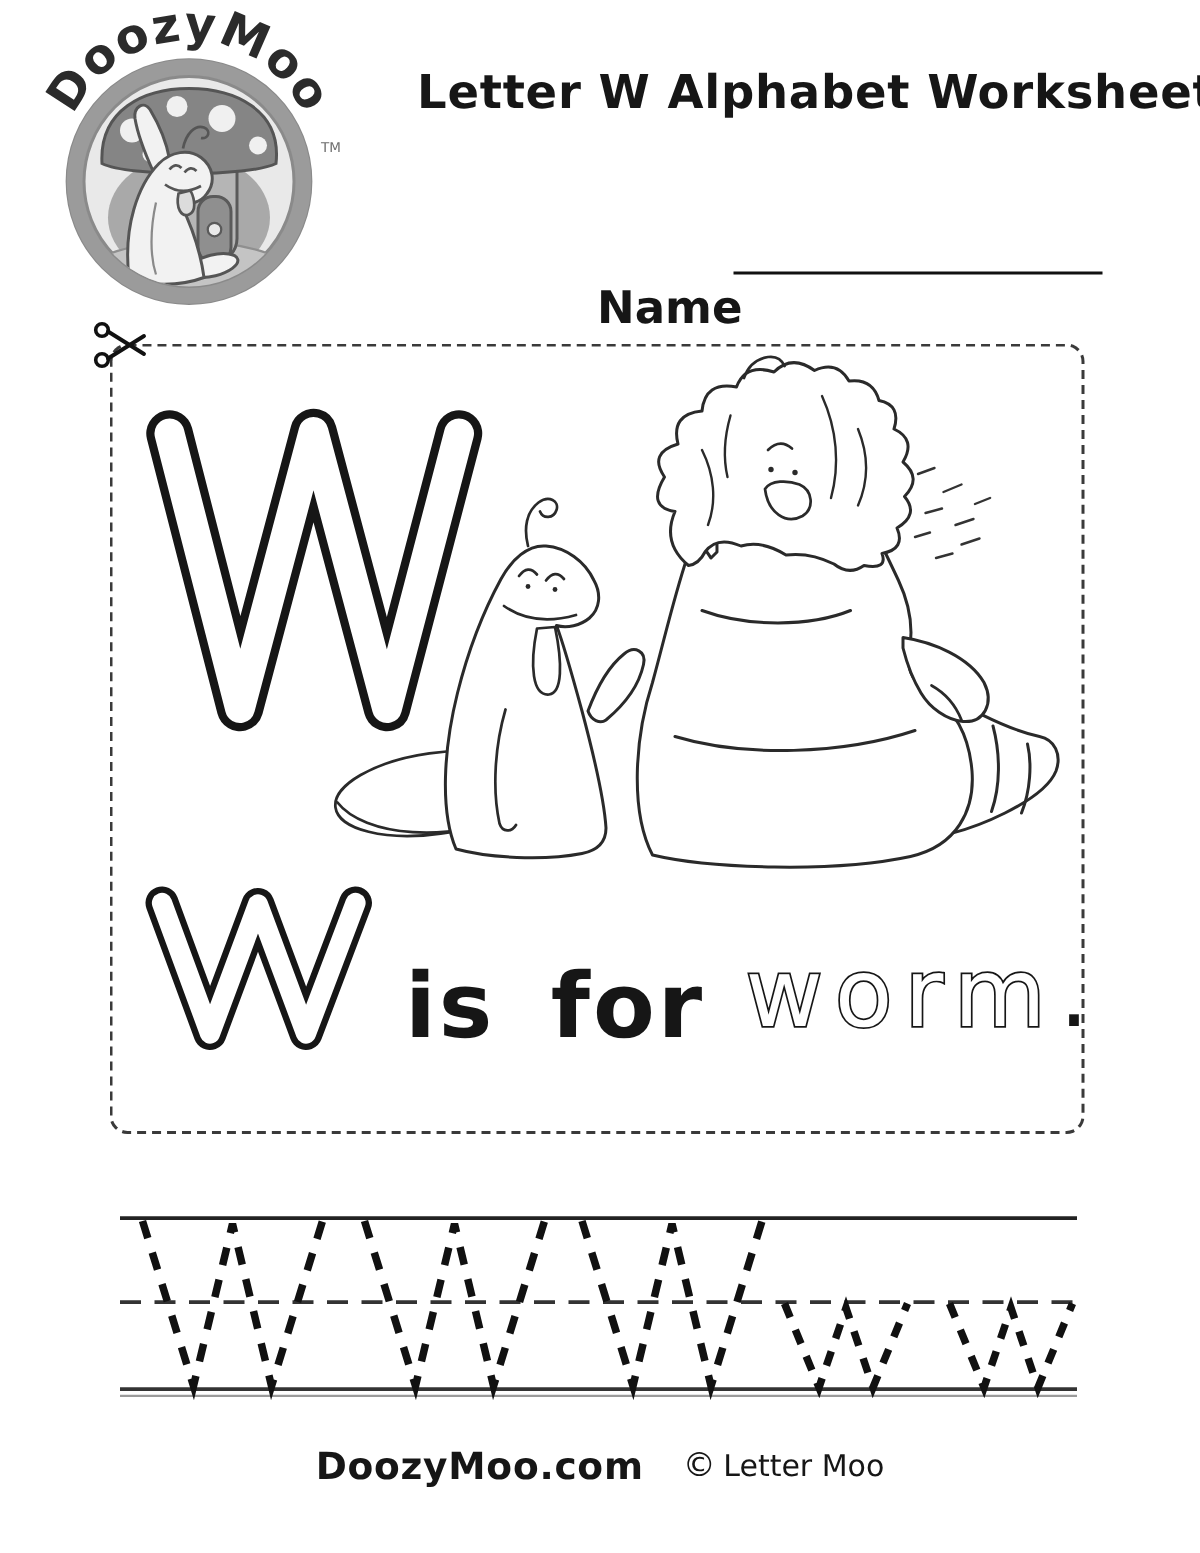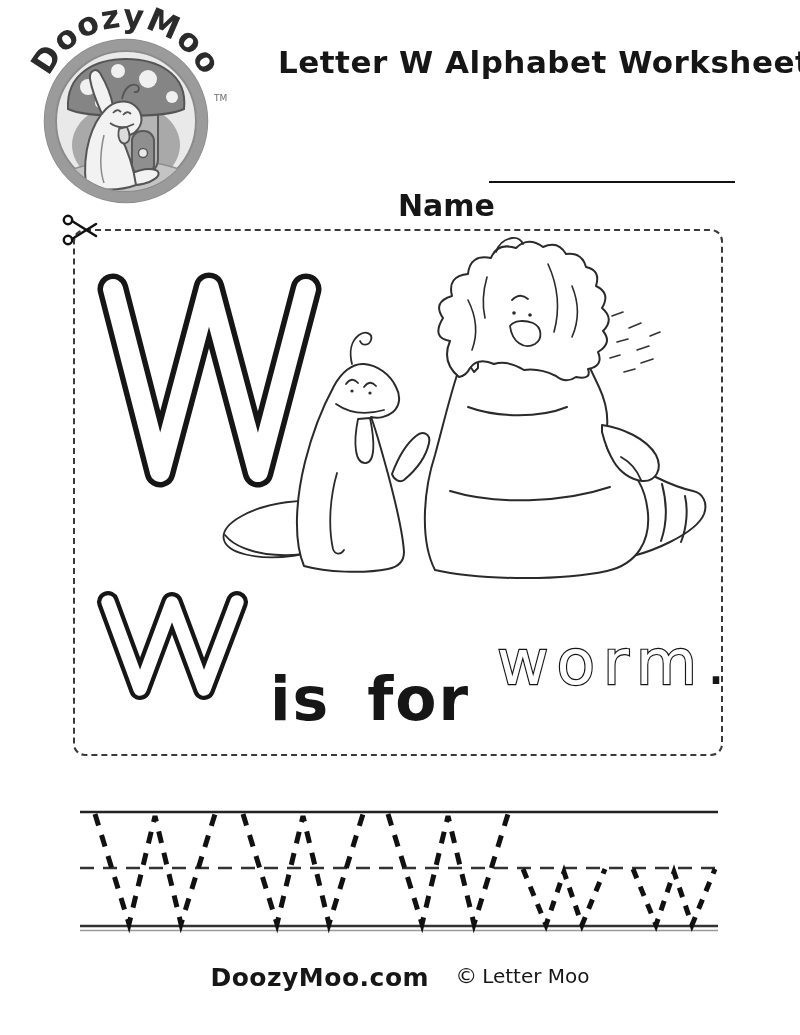--- a/index.html
+++ b/index.html
@@ -14,26 +14,26 @@
   }
   #name-label{left:398px;top:148px;font-size:30px;font-weight:600;margin-top:40px;}
   #name-line{left:489px;top:150px;width:246px;height:31px;border-bottom:2.5px solid #111;}
   #cutout-box{
     left:73px;top:229px;width:650px;height:527px;
     border:2px dashed #3a3a3a;border-radius:12px;box-sizing:border-box;
   }
   #scissors{left:62px;top:212px;}
   #graphics{left:0;top:0;}
   #is-for-text{
-    left:270px;top:664px;font-size:60px;font-weight:600;
+    left:270px;top:636px;font-size:60px;font-weight:600;
     letter-spacing:2px;word-spacing:14px;white-space:nowrap;
   }
   #footer{
     left:0;top:963px;width:800px;display:flex;justify-content:center;
-    align-items:flex-start;gap:26px;
+    align-items:center;gap:26px;
   }
   #footer .site{font-size:25px;font-weight:600;letter-spacing:.5px;}
   #footer .copy{font-size:20px;font-weight:400;display:inline-flex;align-items:baseline;gap:5px;}
   #footer .copy .sym{font-size:22px;}
 </style>
 </head>
 <body>
 
 <div id="page">
 

